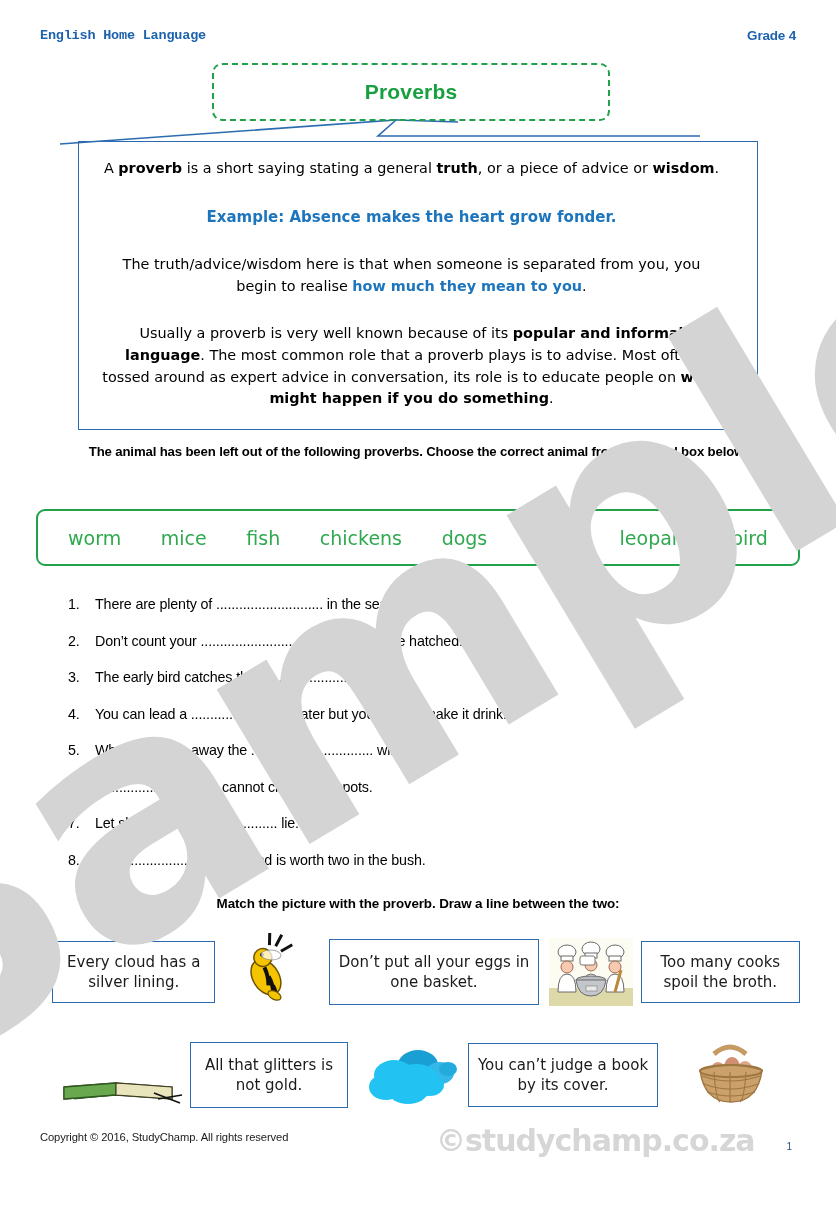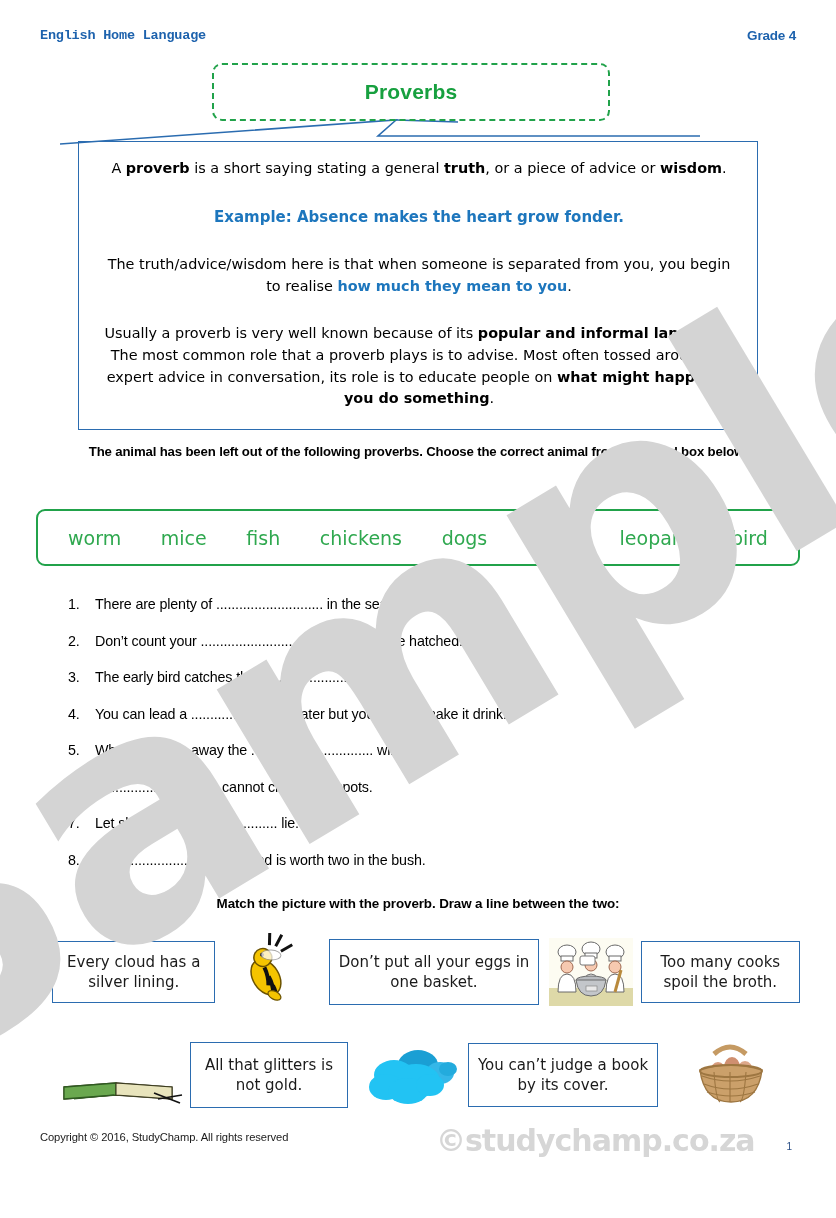--- a/index.html
+++ b/index.html
@@ -70,21 +70,21 @@
     width: 640px; height: 40px;
     z-index: 5;
   }
 
   
   #def-box {
     position: absolute;
     left: 78px; top: 141px;
     width: 680px; height: 289px;
     border: 1.6px solid #2b6cb0;
-    padding: 14px 20px 10px 22px;
+    padding: 14px 35px 10px 22px;
     z-index: 10;
     background: transparent;
   }
   #def-box p {
     text-align: center;
     font-family: "DejaVu Sans", sans-serif;
     font-size: 14.4px;
     line-height: 1.5;
     color: #000;
   }

